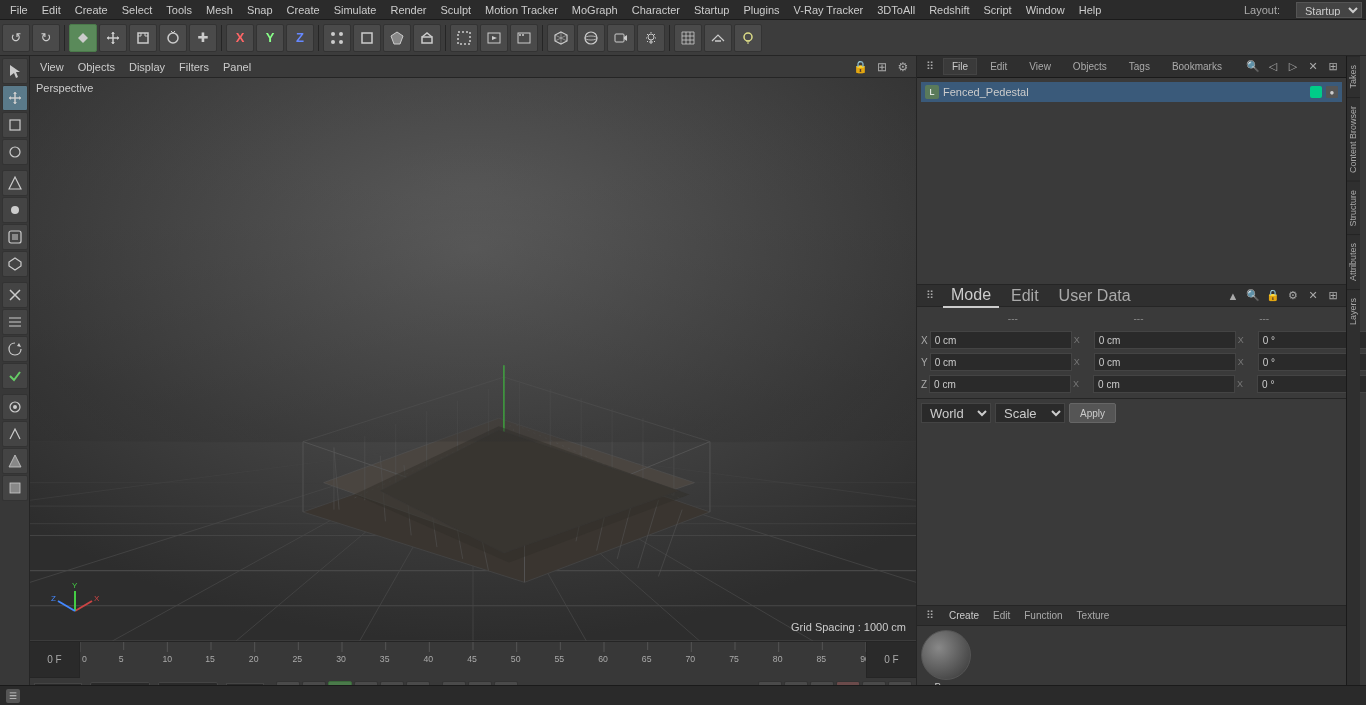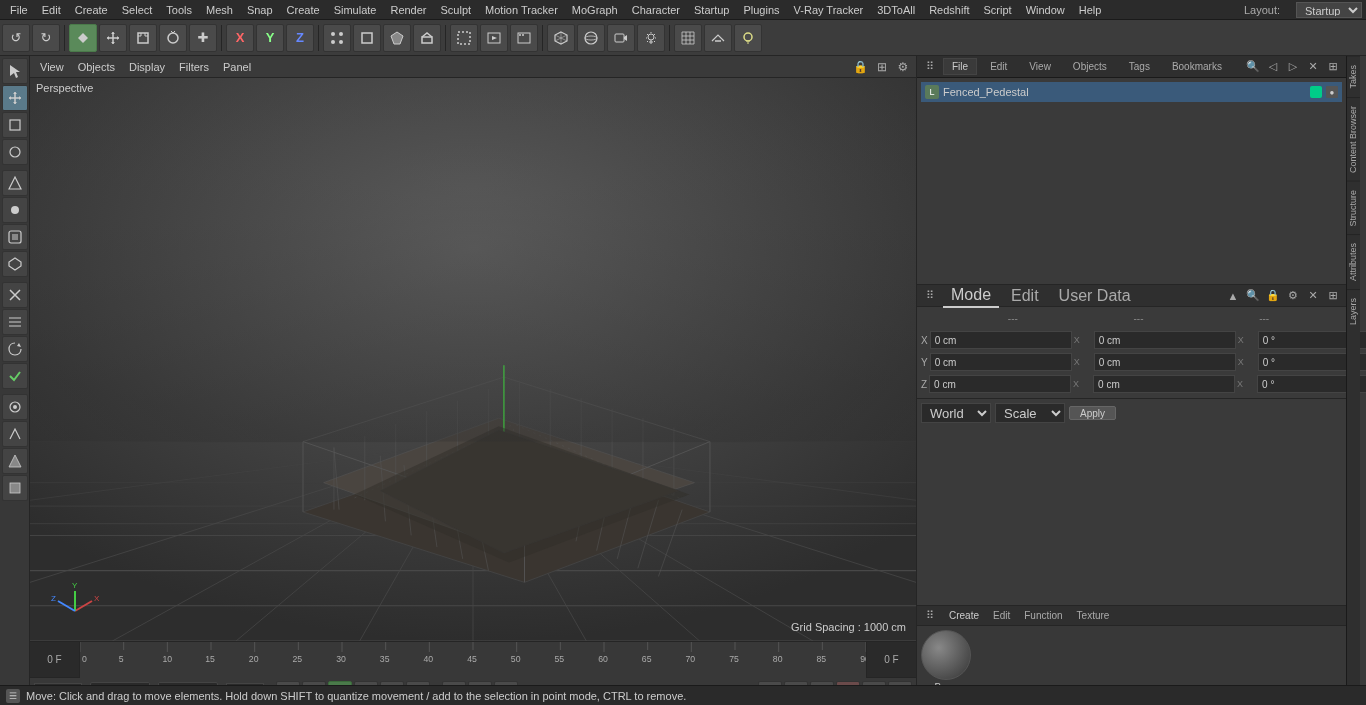--- a/index.html
+++ b/index.html
@@ -419,21 +419,21 @@
       font-size: 13px;
       height: 20px;
       padding: 1px 4px;
       min-width: 70px;
     }
     .apply-btn {
       background: #555;
       border: 1px solid #666;
       color: #ccc;
       font-size: 10px;
-      height: 14px;
+      height: 20px;
       padding: 1px 10px;
       cursor: pointer;
       border-radius: 2px;
     }
 
     
     #material-panel {
       height: 100px;
       background: #383838;
       border-top: 1px solid #252525;
@@ -1185,14 +1185,13 @@
       <div class="vtab-item">Attributes</div>
       <div class="vtab-item">Layers</div>
     </div>
 
   </div>
 
 </div>
 
 <div id="status-bar">
   <div class="status-icon">☰</div>
-  <span>Move: Click and drag to move elements. Hold down SHIFT to quantize movement / add to the selection in point mode, CTRL to remove.</span>
 </div>
 
 </body></html>

